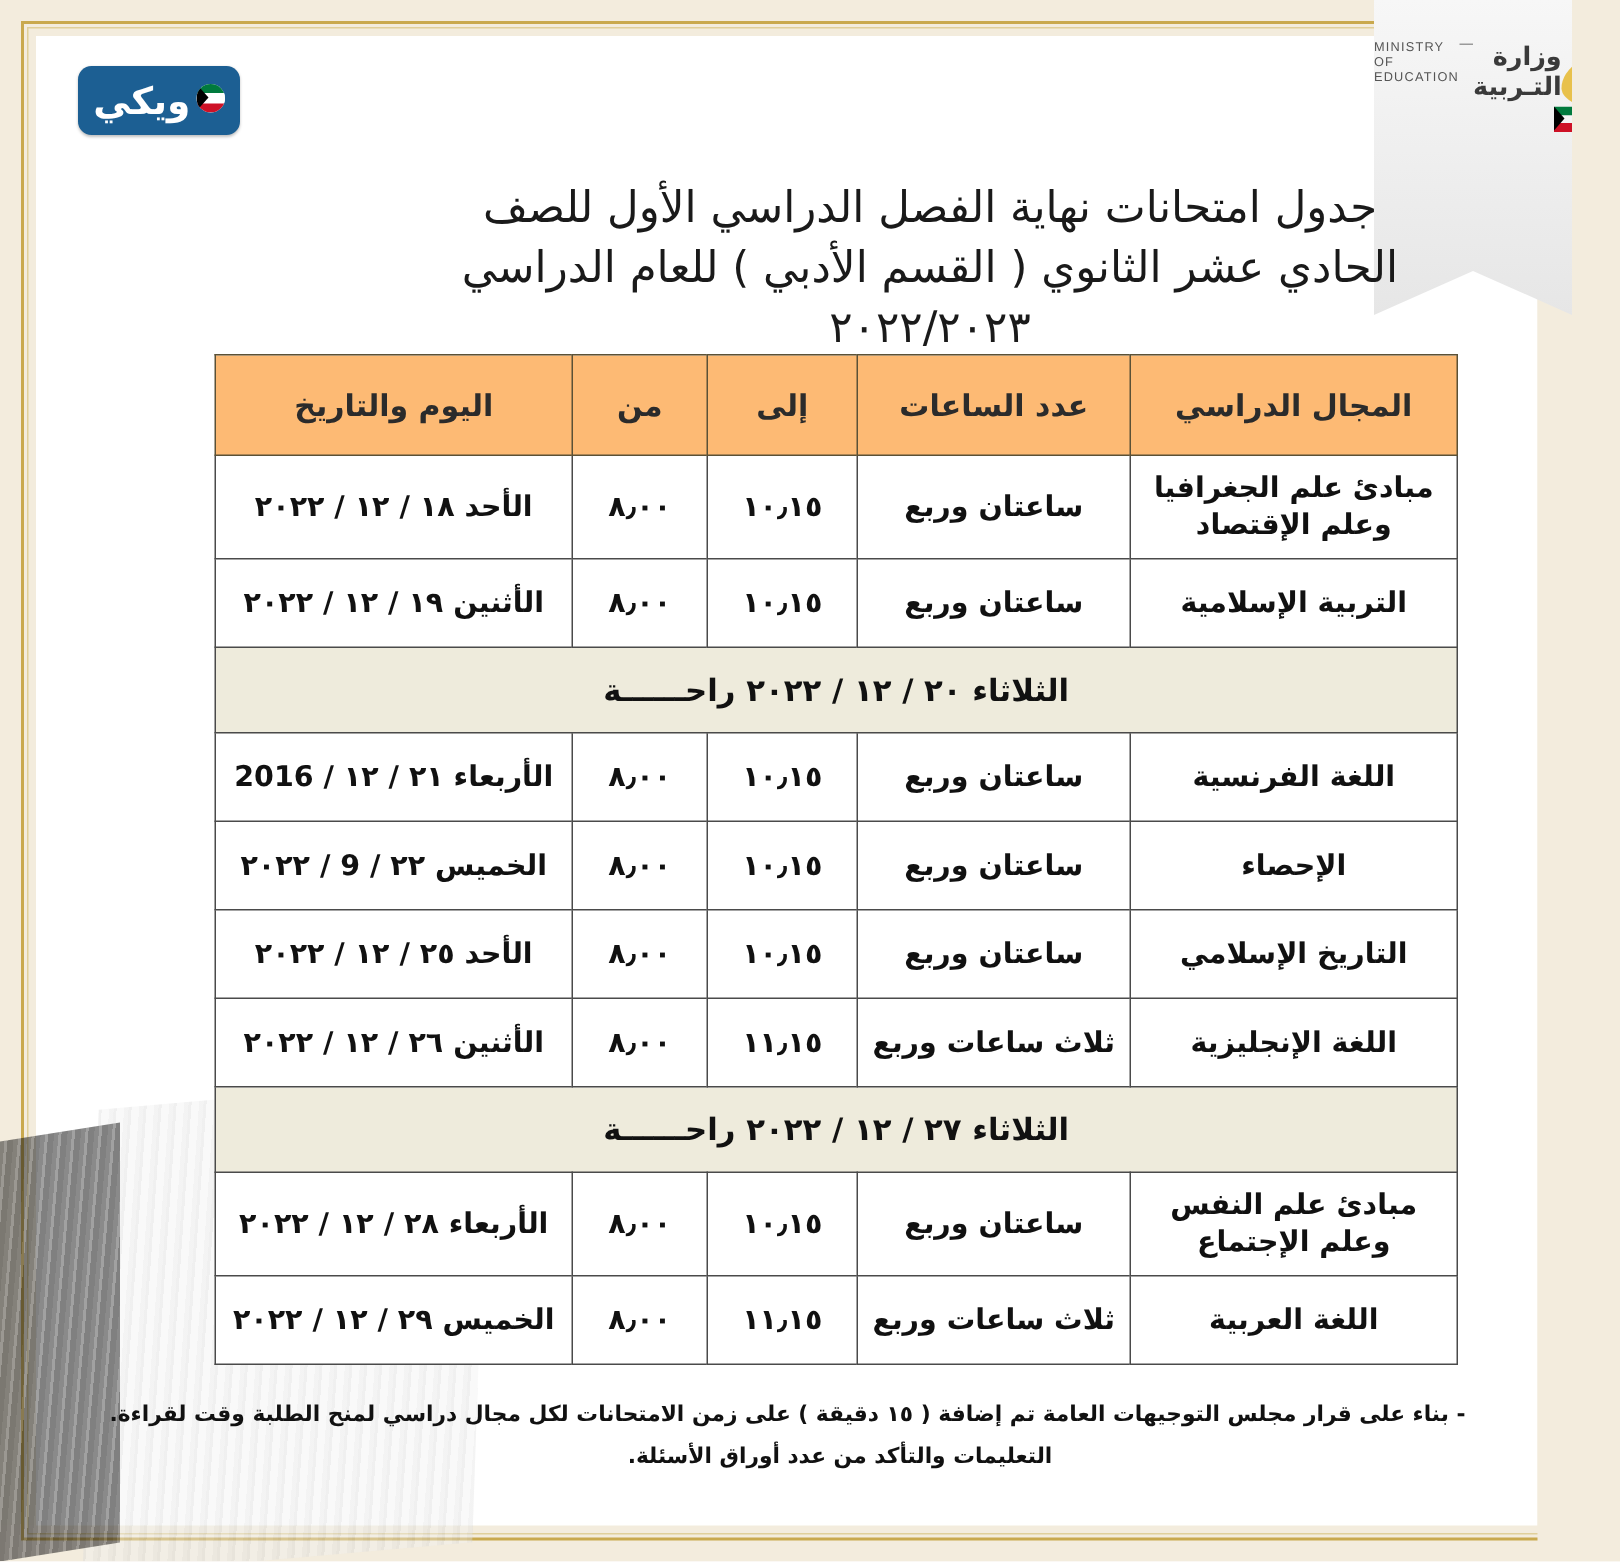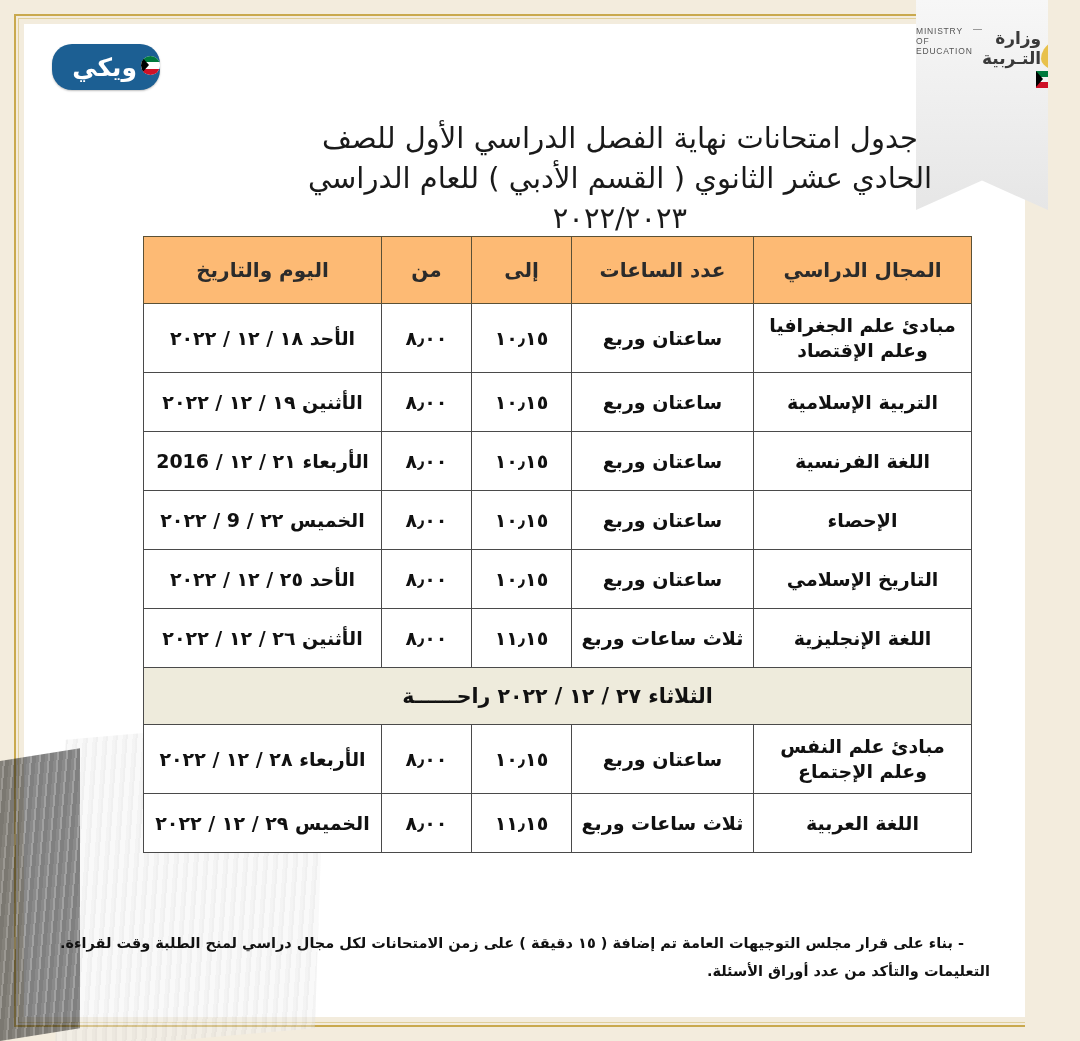--- a/index.html
+++ b/index.html
@@ -87,24 +87,24 @@
   }
 
   
   .wiki-logo {
     position: absolute;
     left: 52px;
     top: 44px;
     width: 108px;
     height: 46px;
     background: #1c5f93;
-    border-radius: 20px;
+    border-radius: 9px;
     display: flex;
     align-items: center;
-    justify-content: flex-start;
+    justify-content: center;
     gap: 4px;
     box-shadow: 0 1px 2px rgba(0,0,0,.25);
   }
   .wiki-logo .wiki-text {
     color: #ffffff;
     font-size: 25px;
     font-weight: bold;
     letter-spacing: -1px;
     line-height: 1;
     font-family: "DejaVu Sans", sans-serif;
@@ -299,22 +299,22 @@
     text-align: right;
     direction: rtl;
     color: #111;
   }
   .note {
     font-size: 14.5px;
     line-height: 1.9;
     font-weight: bold;
   }
   .note.n1 { text-align: center; }
-  .note.n2 { text-align: left; }
-  .note.n3 { text-align: right; padding-left: 70px; }
+  .note.n2 { text-align: center; }
+  .note.n3 { text-align: center; padding-left: 70px; }
 </style>
 </head>
 <body>
 
 <div id="page">
 
   <div class="frame-outer"></div>
   <div class="frame-goldline"></div>
   <div class="frame-goldline2"></div>
   <div class="frame-inner"></div>
@@ -385,20 +385,23 @@
           <td class="cell-time">٨٫٠٠</td>
           <td class="cell-date">الأحد  ١٨ / ١٢ / ٢٠٢٢</td>
         </tr>
         <tr>
           <td class="cell-subject">التربية الإسلامية</td>
           <td class="cell-hours">ساعتان وربع</td>
           <td class="cell-time">١٠٫١٥</td>
           <td class="cell-time">٨٫٠٠</td>
           <td class="cell-date">الأثنين ١٩ / ١٢ / ٢٠٢٢</td>
         </tr>
+        <tr class="rest">
+          <td colspan="5">الثلاثاء ٢٠ / ١٢ / ٢٠٢٢ راحــــــة</td>
+        </tr>
         <tr>
           <td class="cell-subject">اللغة الفرنسية</td>
           <td class="cell-hours">ساعتان وربع</td>
           <td class="cell-time">١٠٫١٥</td>
           <td class="cell-time">٨٫٠٠</td>
           <td class="cell-date">الأربعاء ٢١ / ١٢ / 2016</td>
         </tr>
         <tr>
           <td class="cell-subject">الإحصاء</td>
           <td class="cell-hours">ساعتان وربع</td>

